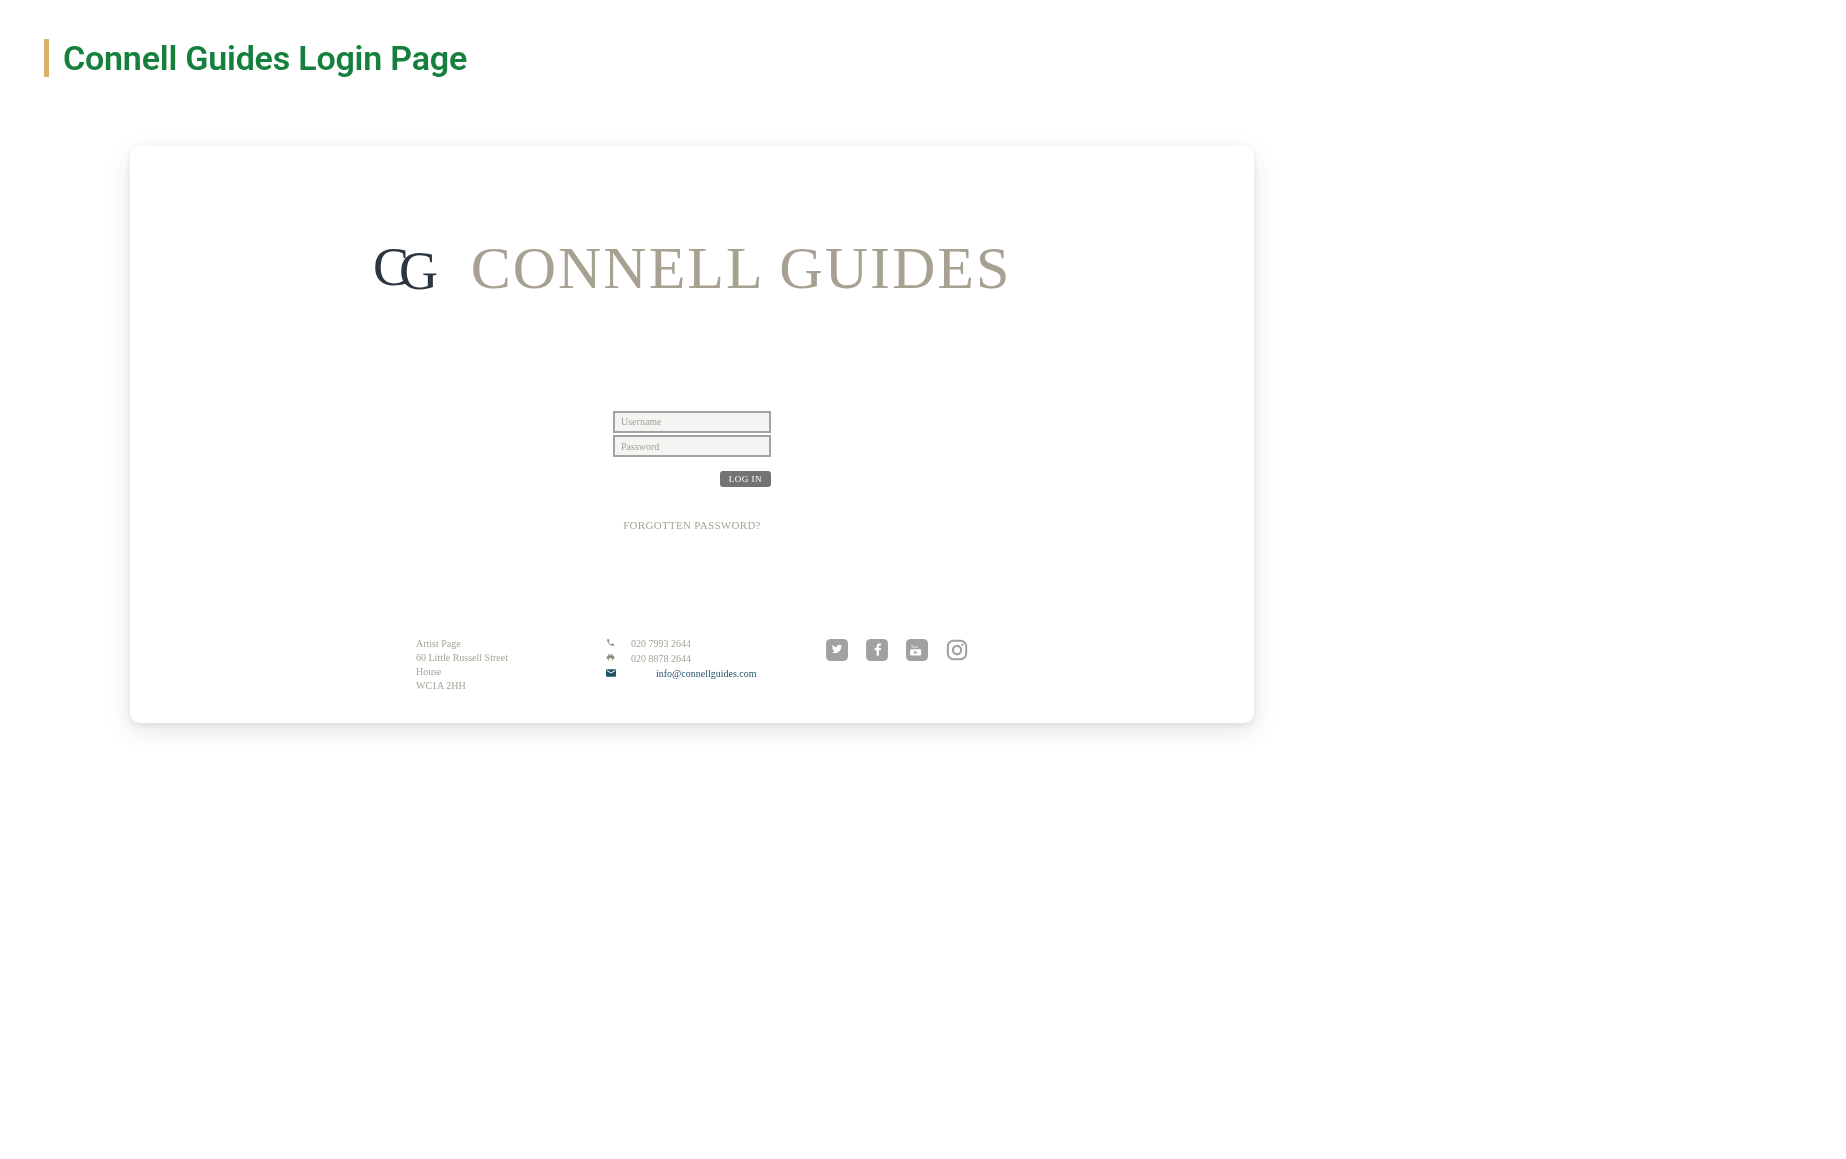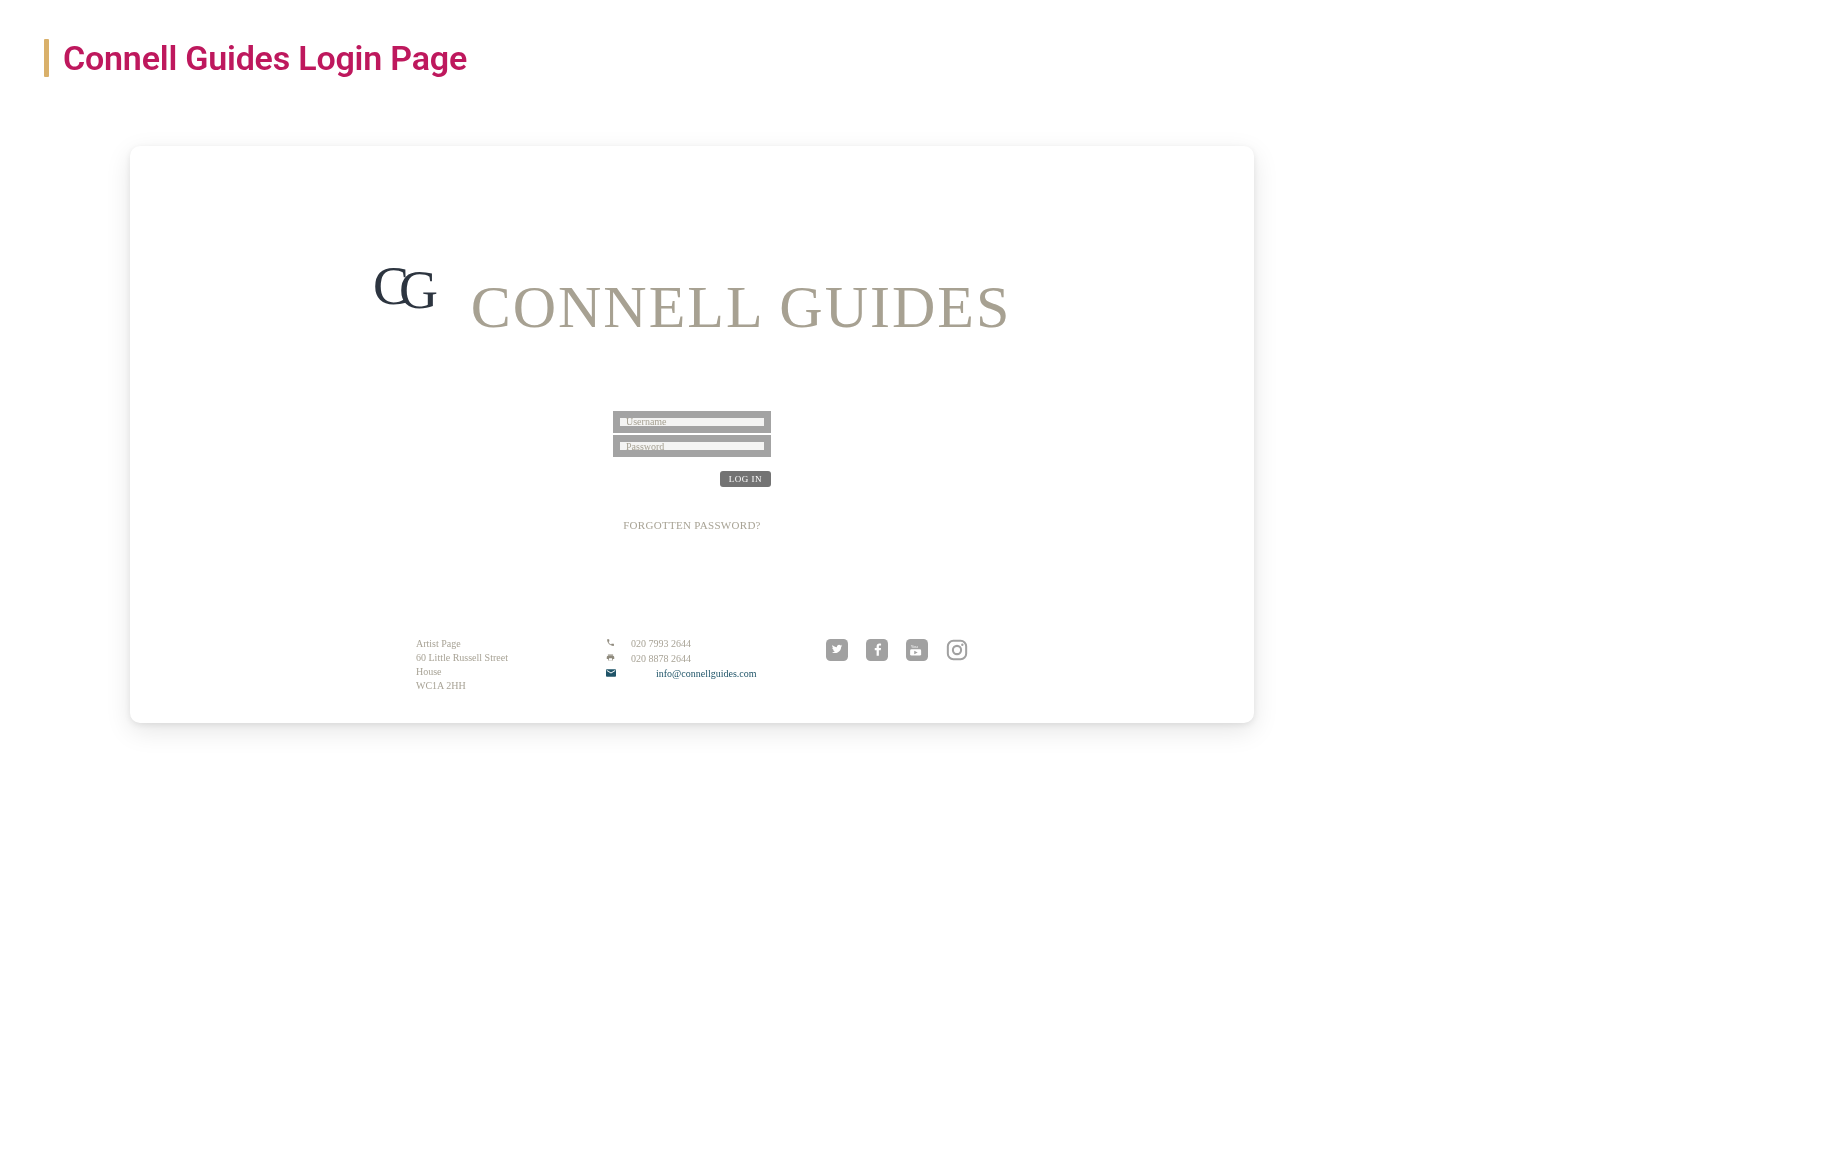--- a/index.html
+++ b/index.html
@@ -23,21 +23,21 @@
   .title-bar {
     width: 5px;
     height: 38px;
     background: #d9b06a;
     margin-right: 14px;
     border-radius: 1px;
   }
   .page-title {
     font-size: 34px;
     font-weight: 600;
-    color: #be185d;
+    color: #15803d;
     letter-spacing: -0.2px;
   }
 
   .card {
     position: absolute;
     left: 130px;
     top: 146px;
     width: 1124px;
     height: 577px;
     background: #ffffff;
@@ -55,35 +55,34 @@
     justify-content: center;
     gap: 26px;
   }
   .logo-mark svg { display: block; }
   .logo-text {
     font-family: Georgia, "Times New Roman", serif;
     font-size: 60px;
     letter-spacing: 2px;
     color: #a7a192;
     white-space: nowrap;
-    margin-top: 39px;
   }
 
   .form {
     position: absolute;
     left: 50%;
     transform: translateX(-50%);
     top: 264px;
     width: 158px;
   }
   .field {
     width: 158px;
     height: 22px;
     background: #f4f4f3;
-    border: 7px solid #a3a3a3;
+    border: 2px solid #a3a3a3;
     margin-bottom: 2px;
     padding: 0 6px;
     font-size: 10px;
     font-family: Georgia, "Times New Roman", serif;
     color: #6e6e6e;
   }
   .field::placeholder { color: #a6a193; }
   .btn-row { text-align: right; margin-top: 8px; }
   .login-btn {
     display: inline-block;

